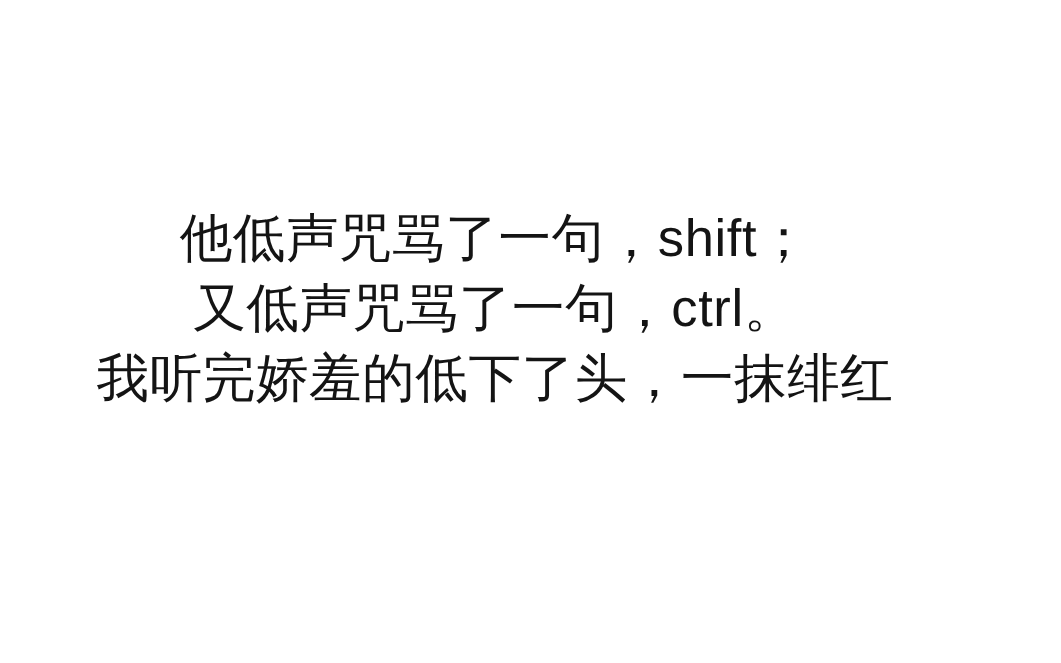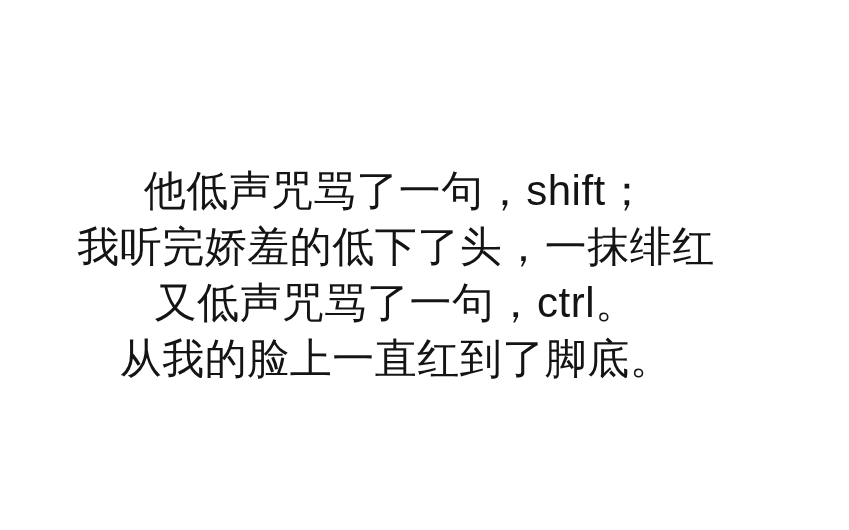--- a/index.html
+++ b/index.html
@@ -29,16 +29,15 @@
   }
   .text-line {
     height: 56px;
   }
 </style>
 </head>
 <body>
 
 <div class="text-block">
   <div class="text-line">他低声咒骂了一句，shift；</div>
+  <div class="text-line">又低声咒骂了一句，ctrl。</div>
   <div class="text-line">我听完娇羞的低下了头，一抹绯红</div>
-  <div class="text-line">又低声咒骂了一句，ctrl。</div>
-  <div class="text-line">从我的脸上一直红到了脚底。</div>
 </div>
 
 </body></html>

